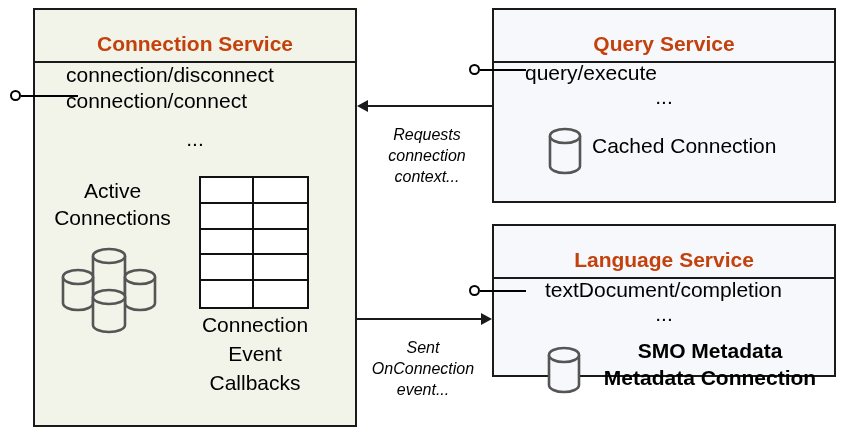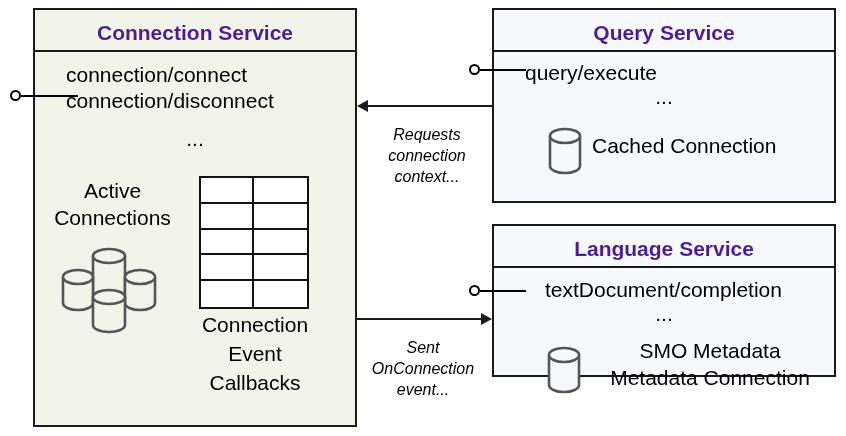--- a/index.html
+++ b/index.html
@@ -11,24 +11,24 @@
   }
   #stage{position:relative;width:846px;height:436px;}
 
   
   .box{
     position:absolute;
     box-sizing:border-box;
     border:2px solid #1a1a1a;
   }
   .box .title{
-    position:absolute;left:0;right:0;top:5px;
+    position:absolute;left:0;right:0;top:16px;
     display:flex;align-items:center;justify-content:center;
     font-weight:bold;
-    color:#4c1d95;
+    color:#c2410c;
     border-bottom:2px solid #1a1a1a;
     box-sizing:border-box;
   }
   .box .body{position:absolute;left:0;right:0;bottom:0;}
 
   
   #conn-svc{left:33px;top:8px;width:324px;height:419px;background:#F2F4E9;}
   #conn-svc .title{height:37px;font-size:21px;}
   #conn-svc .body{top:37px;}
 
@@ -123,22 +123,22 @@
 <body>
 
 <div id="stage">
 
   <div class="box" id="conn-svc">
     <div class="title">Connection Service</div>
     <div class="body"></div>
   </div>
 
   <div class="ops" style="left:66px;top:62px;">
+    <div>connection/disconnect</div>
     <div>connection/connect</div>
-    <div>connection/disconnect</div>
   </div>
   <div class="dots" style="left:33px;top:128px;width:324px;">...</div>
 
   <div class="lolli" style="left:10px;top:90px;">
     <div class="ring"></div>
     <div class="stem" style="width:57px;"></div>
   </div>
 
   <div class="caption" style="left:40px;top:177px;width:145px;text-align:center;">
     <div>Active</div>
@@ -222,21 +222,21 @@
   </div>
 
   <div class="cyl-wrap" style="left:544px;top:344px;">
     <svg width="40" height="52" viewBox="0 0 40 52" fill="none">
       <g stroke="#555555" stroke-width="2.6" fill="#F7F8FC">
         <path d="M5 11 v30 a15 7 0 0 0 30 0 v-30"></path>
         <ellipse cx="20" cy="11" rx="15" ry="7"></ellipse>
       </g>
     </svg>
   </div>
-  <div class="caption" style="left:590px;top:337px;width:240px;">
+  <div class="caption" style="left:590px;top:337px;width:240px;font-weight:bold;">
     <div>SMO Metadata</div>
     <div>Metadata Connection</div>
   </div>
 
   <div>
     <div class="hline" style="left:368px;top:105px;width:124px;"></div>
     <div class="arrowhead arrow-left" style="left:357px;top:100px;"></div>
     <div class="edge-label" style="left:362px;top:124px;width:130px;">
       <div>Requests</div>
       <div>connection</div>

